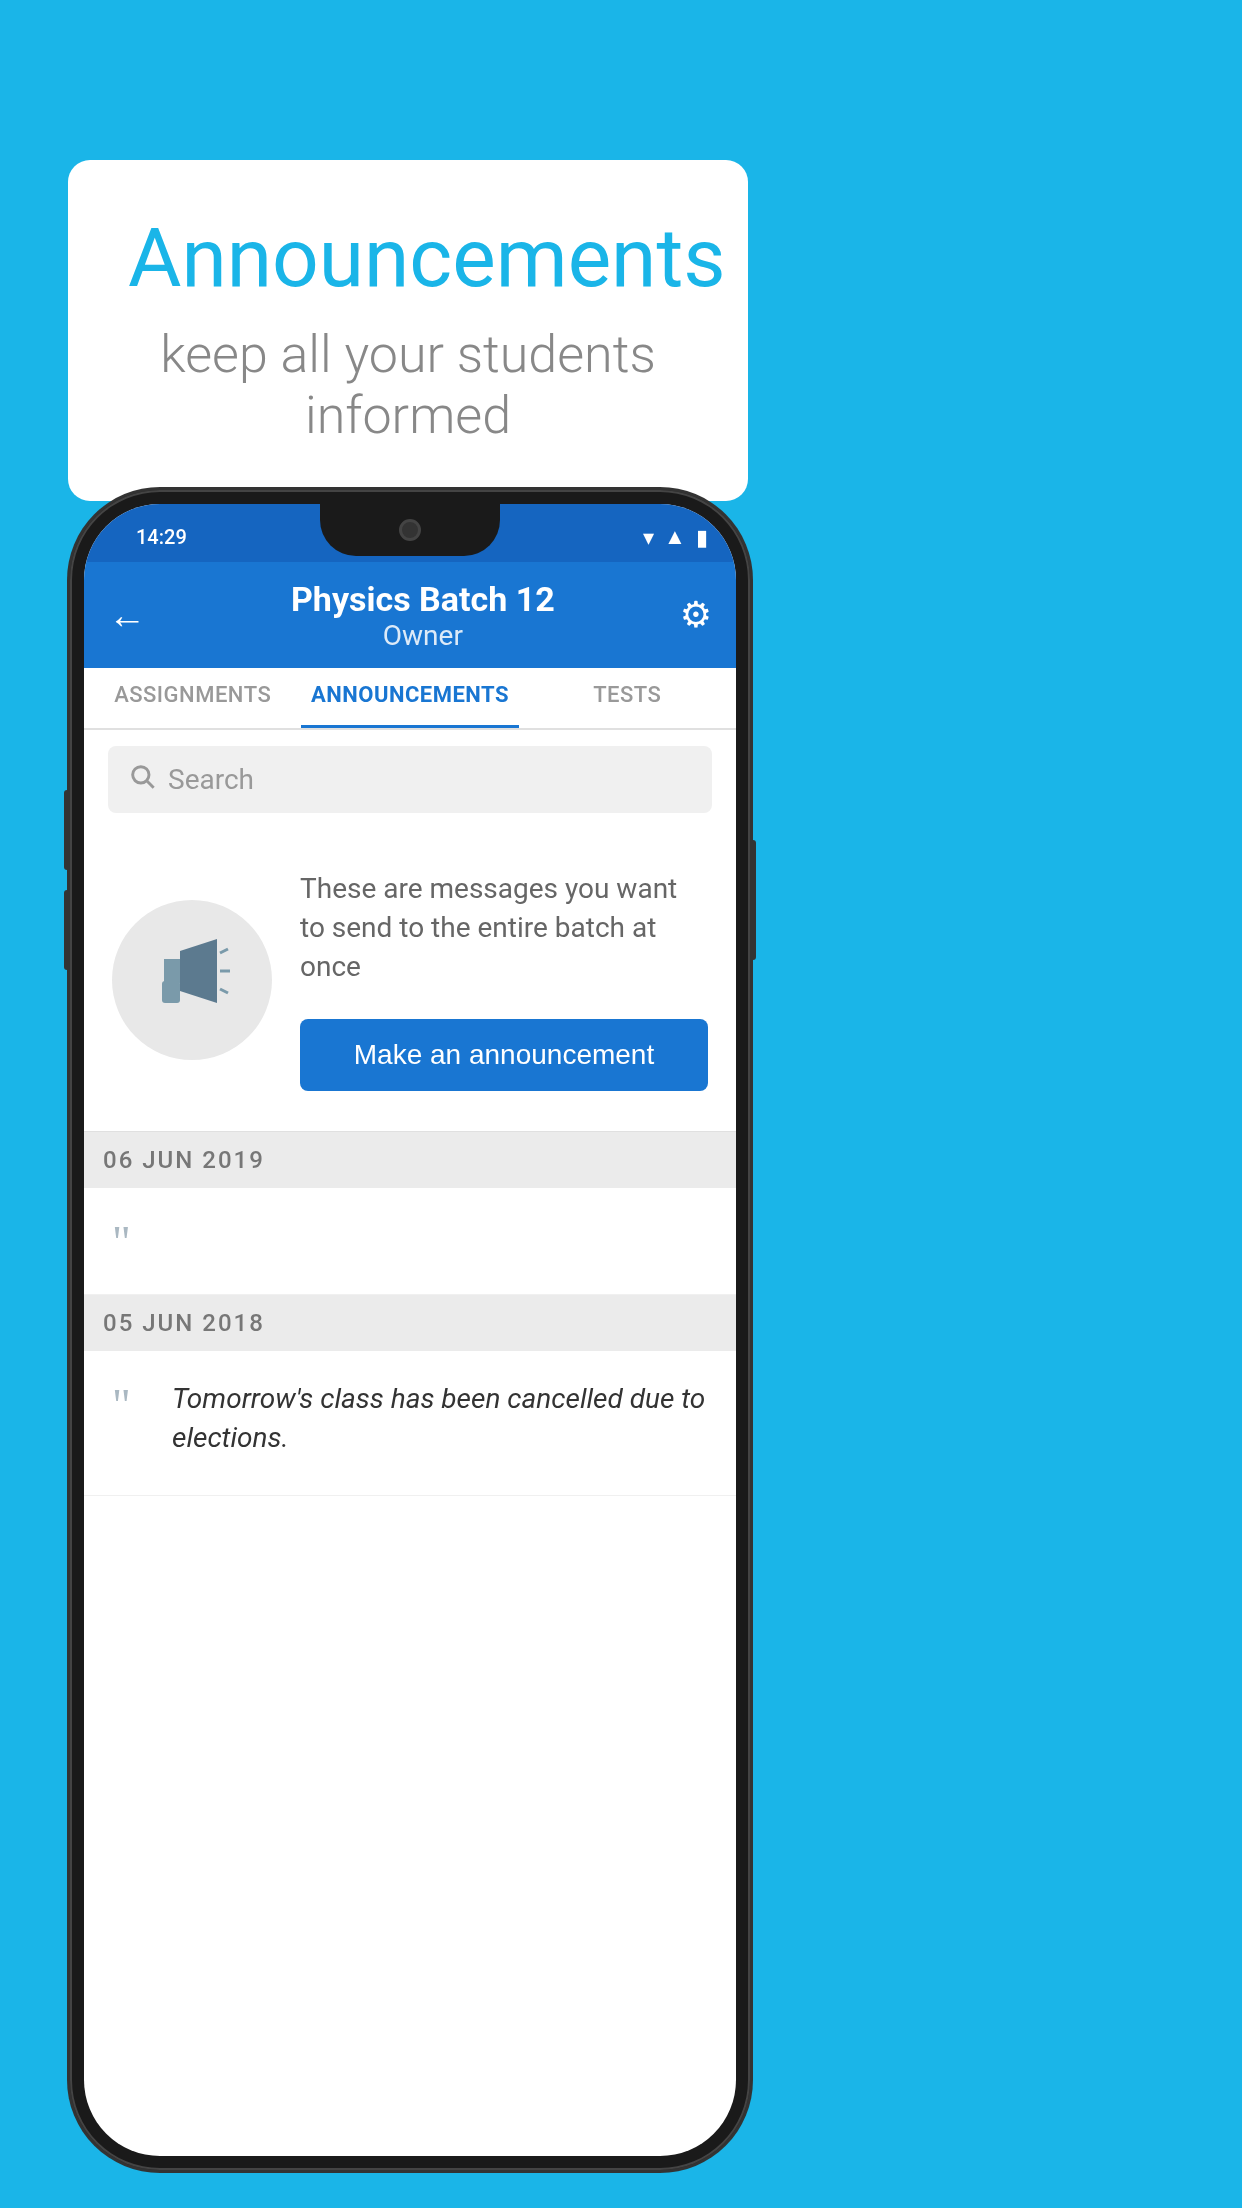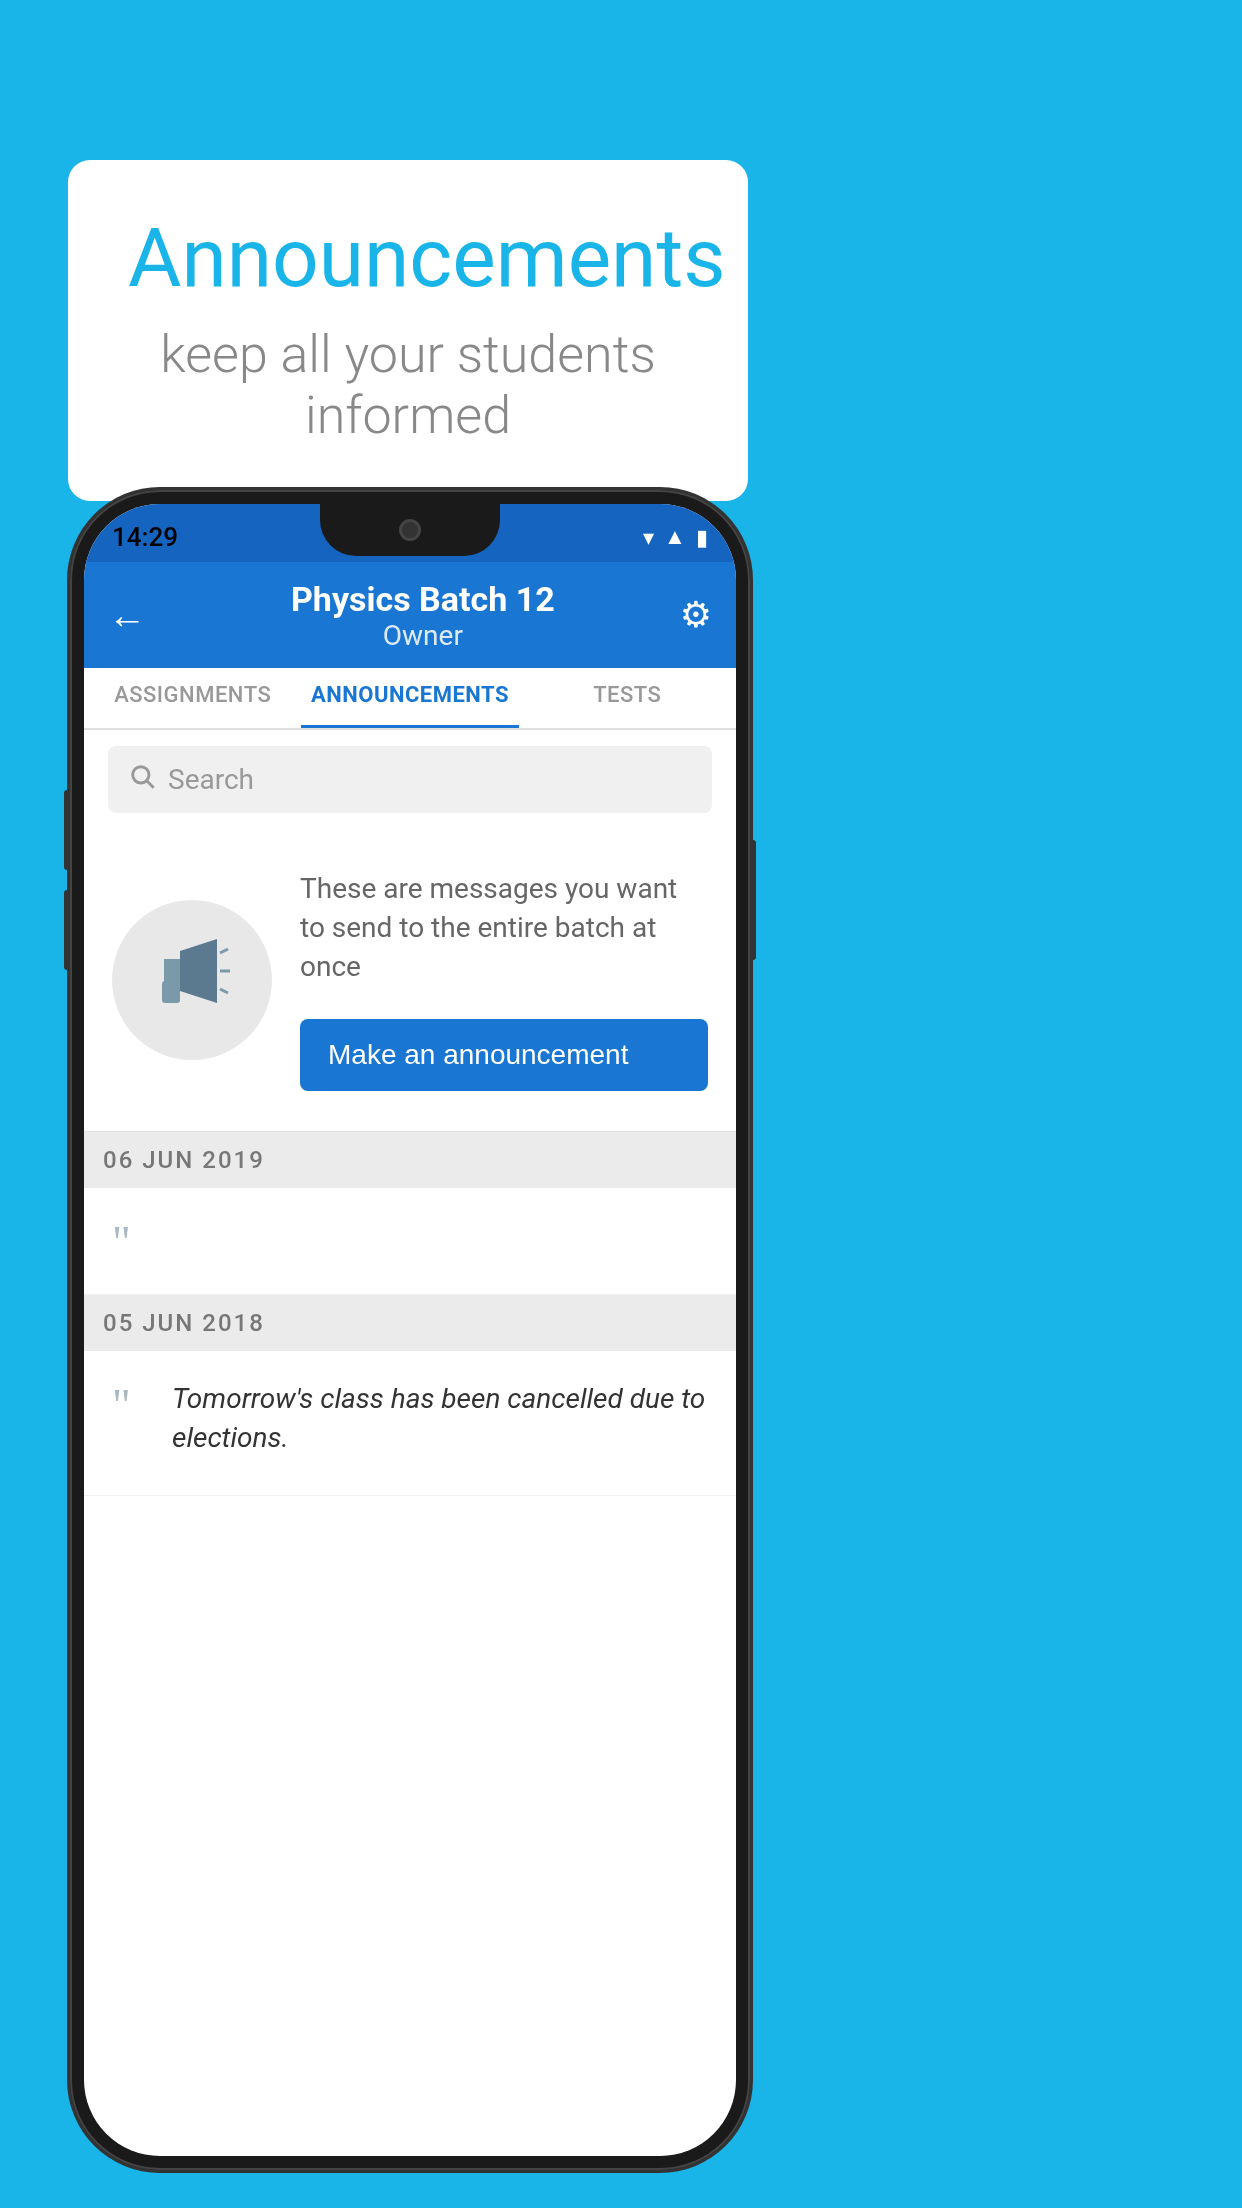--- a/index.html
+++ b/index.html
@@ -112,23 +112,24 @@
       background: #1565c0;
       height: 58px;
       display: flex;
       align-items: center;
       justify-content: space-between;
       padding: 0 28px;
       padding-top: 8px;
     }
 
     .status-time {
-      color: #000000;
-      font-size: 26px;
+      color: #ffffff;
+      font-size: 20px;
       font-weight: 500;
+      margin-left: 24px;
     }
 
     .status-icons {
       display: flex;
       align-items: center;
       gap: 10px;
     }
 
     .status-icon {
       color: white;
@@ -272,21 +273,21 @@
 
     .make-announcement-btn {
       background: #1976d2;
       color: white;
       border: none;
       border-radius: 8px;
       padding: 20px 28px;
       font-size: 28px;
       font-weight: 500;
       cursor: pointer;
-      text-align: left;
+      text-align: center;
     }
 
     
     .date-separator {
       background: #ebebeb;
       padding: 14px 19px;
       font-size: 24px;
       color: #777;
       font-weight: 500;
       letter-spacing: 2px;

